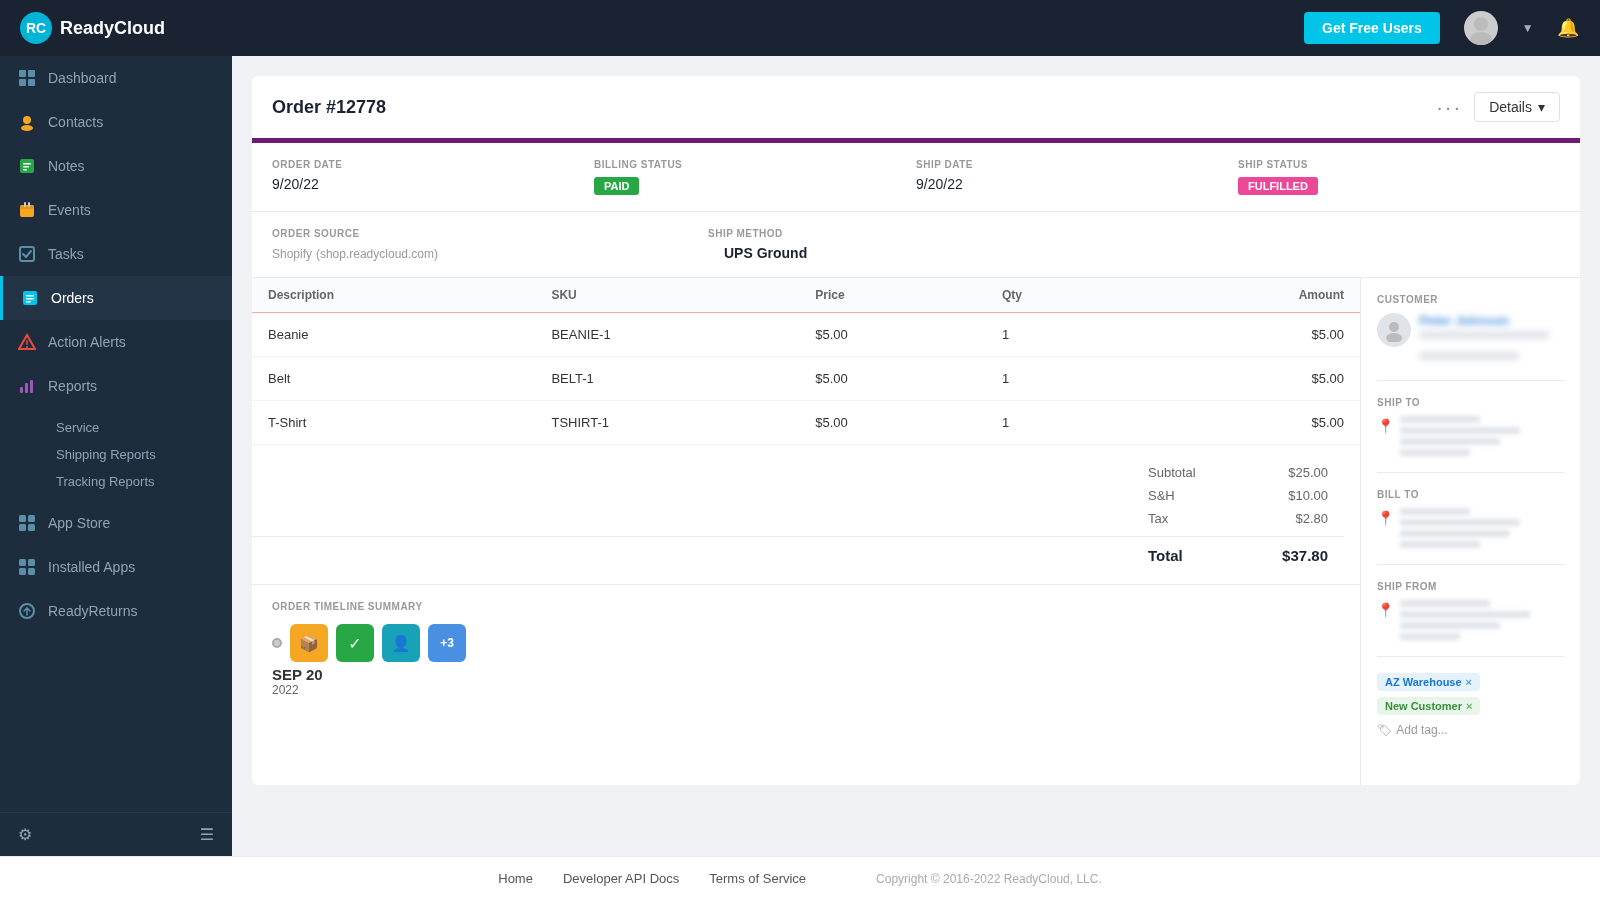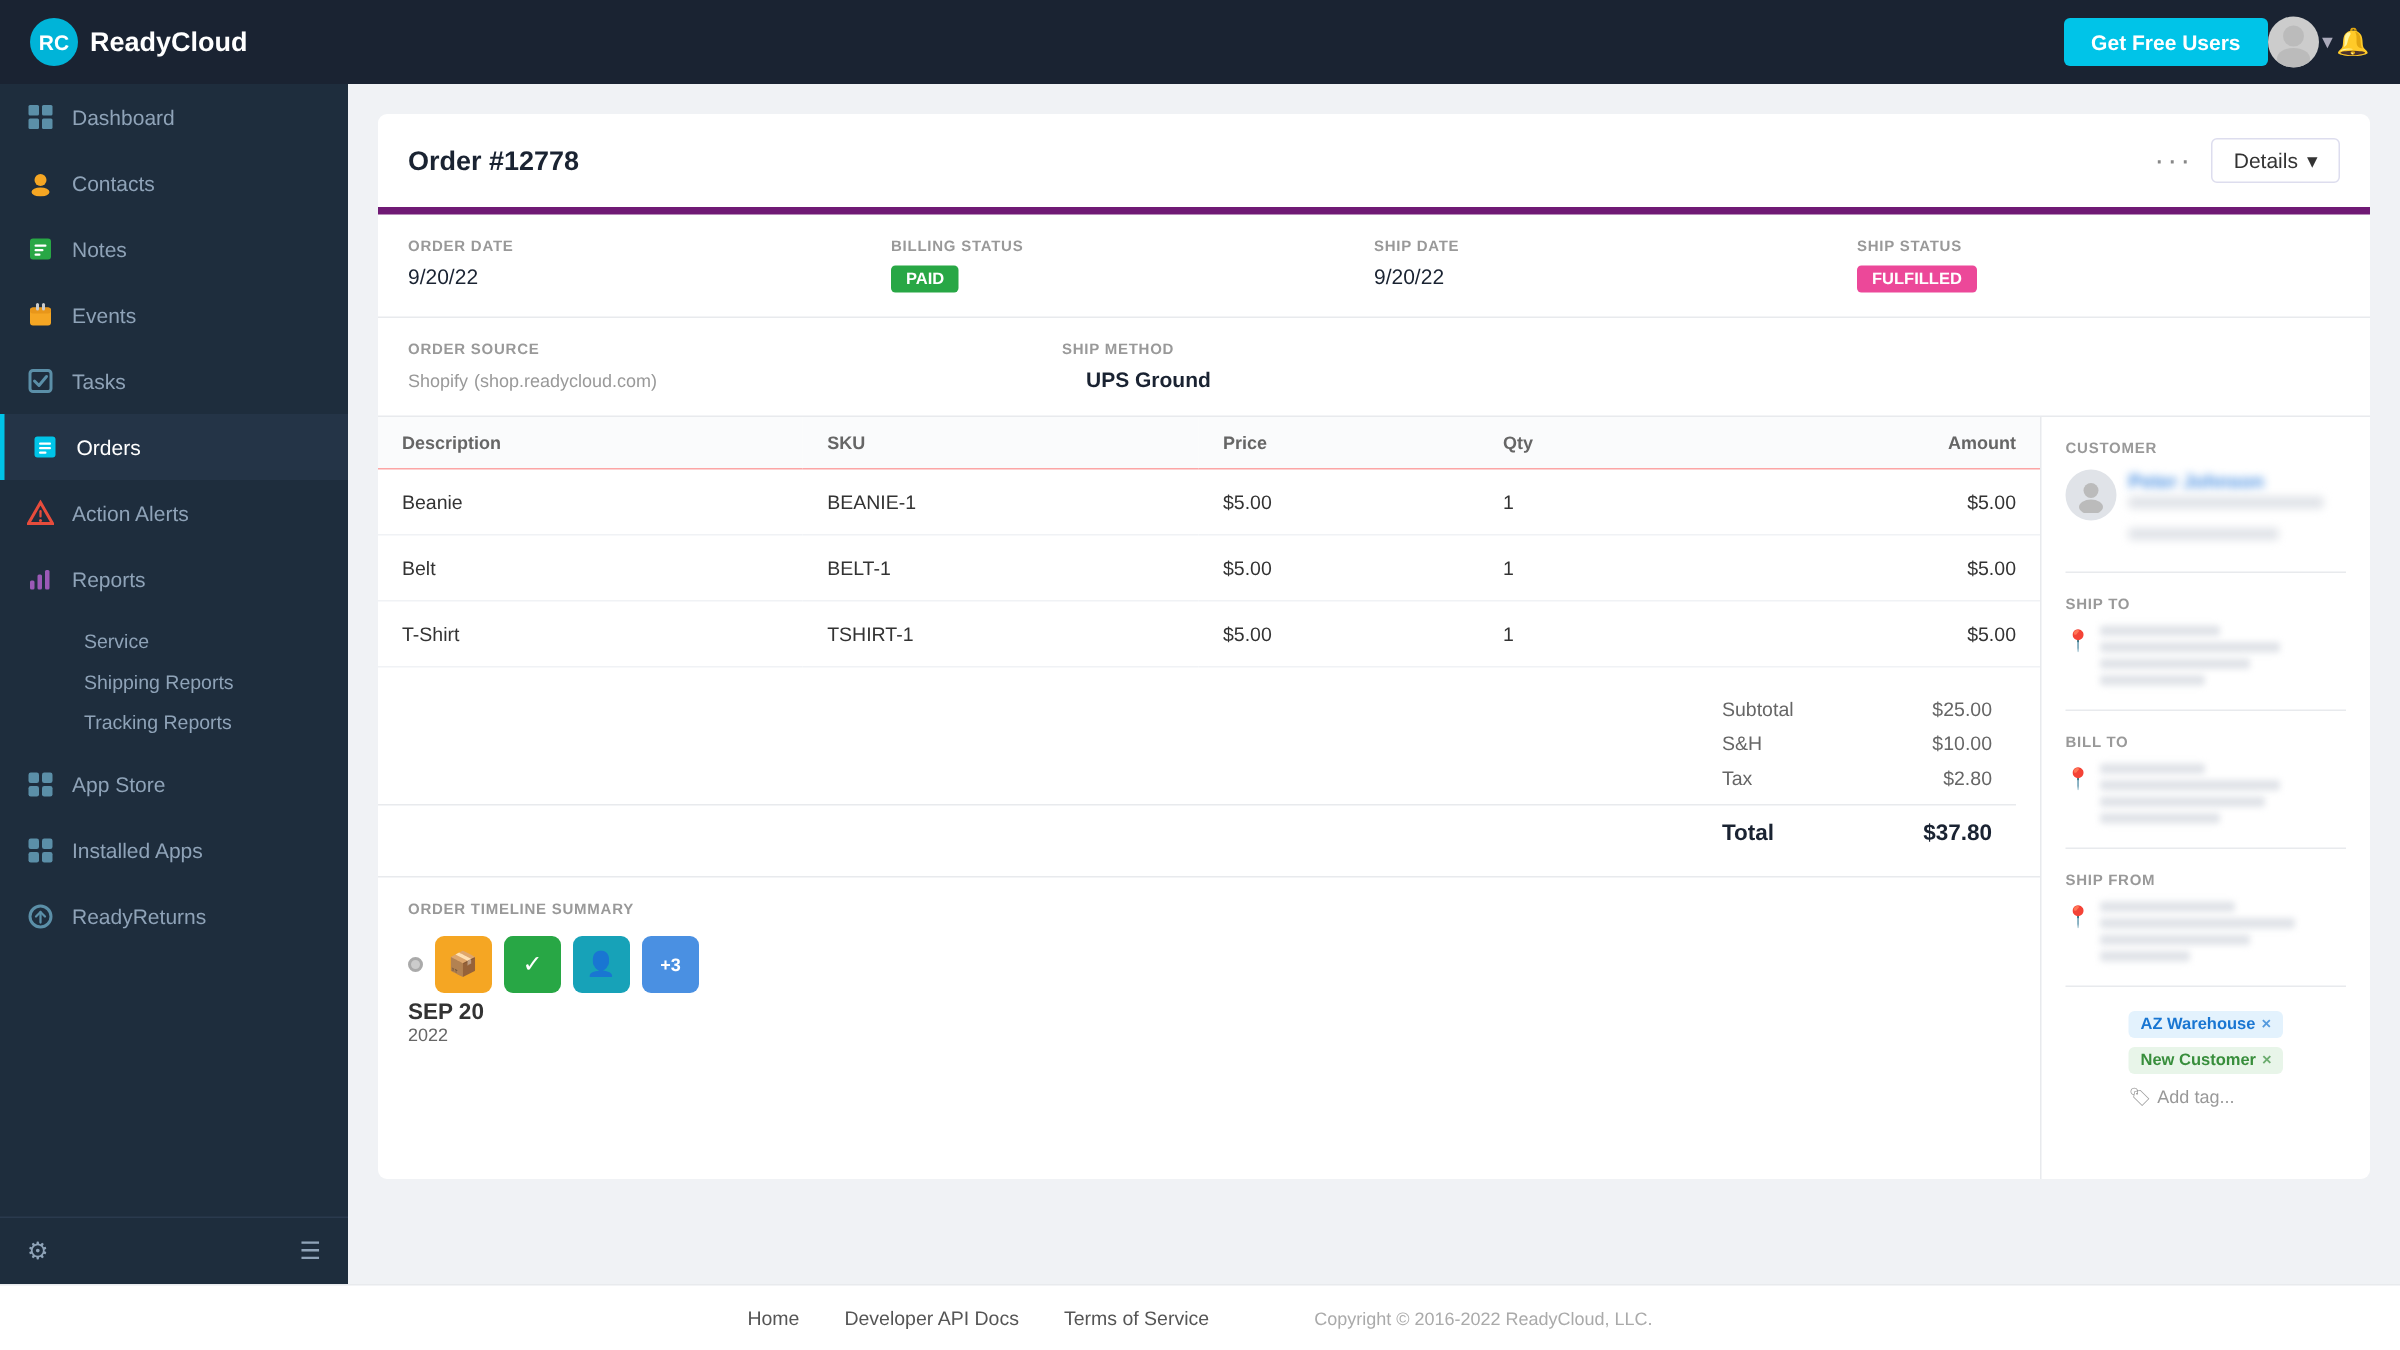--- a/index.html
+++ b/index.html
@@ -10,21 +10,21 @@
       background: #1a2332;
       height: 56px;
       display: flex;
       align-items: center;
       justify-content: space-between;
       padding: 0 20px;
       flex-shrink: 0;
     }
     .logo { display: flex; align-items: center; gap: 8px; color: white; font-size: 18px; font-weight: 700; }
     .logo-icon { width: 32px; height: 32px; background: #00b4d8; border-radius: 50%; display: flex; align-items: center; justify-content: center; color: white; font-size: 14px; font-weight: bold; }
-    .header-right { display: flex; align-items: center; gap: 0; }
+    .header-right { display: flex; align-items: center; gap: 24px; }
     .get-free-btn { background: #00c4e8; color: white; border: none; padding: 8px 18px; border-radius: 4px; cursor: pointer; font-size: 14px; font-weight: 600; }
     .avatar { width: 34px; height: 34px; border-radius: 50%; background: #ccc; overflow: hidden; display: flex; align-items: center; justify-content: center; }
     .bell-icon { color: #aab; font-size: 18px; cursor: pointer; }
 
     
     .main-layout { display: flex; flex: 1; overflow: hidden; }
 
     
     .sidebar {
       width: 232px;
@@ -99,21 +99,21 @@
     .t-orange { background: #f5a623; }
     .t-green { background: #28a745; }
     .t-teal { background: #17a2b8; }
     .t-blue-more { background: #4a90e2; color: white; font-size: 12px; font-weight: 700; }
     .timeline-date { font-size: 12px; color: #666; margin-top: 4px; }
     .timeline-date .d-day { font-size: 15px; font-weight: 700; color: #333; display: block; }
 
     
     .right-panel { width: 220px; border-left: 1px solid #e8eaed; padding: 16px; flex-shrink: 0; }
     .panel-section { margin-bottom: 16px; padding-bottom: 16px; border-bottom: 1px solid #e8eaed; }
-    .panel-section:last-child { border-bottom: none; margin-left: 42px; }
+    .panel-section:last-child { border-bottom: none; }
     .panel-label { font-size: 10px; color: #999; font-weight: 600; letter-spacing: 0.5px; text-transform: uppercase; margin-bottom: 8px; }
     .customer-info { display: flex; align-items: flex-start; gap: 8px; }
     .customer-avatar { width: 34px; height: 34px; border-radius: 50%; background: #e0e3e8; flex-shrink: 0; display: flex; align-items: center; justify-content: center; color: #888; font-size: 14px; }
     .customer-details .email { font-size: 11px; color: #bbb; background: #f0f0f0; border-radius: 2px; height: 8px; margin-bottom: 3px; width: 130px; }
     .customer-details .phone { font-size: 11px; color: #bbb; background: #f0f0f0; border-radius: 2px; height: 8px; width: 100px; }
     .addr-block { display: flex; gap: 6px; margin-top: 4px; }
     .addr-icon { color: #999; font-size: 14px; flex-shrink: 0; margin-top: 2px; }
     .addr-lines { flex: 1; }
     .tags-row { display: flex; gap: 6px; flex-wrap: wrap; margin-bottom: 8px; }
     .tag { display: flex; align-items: center; gap: 4px; padding: 3px 8px; border-radius: 4px; font-size: 11px; font-weight: 600; }

